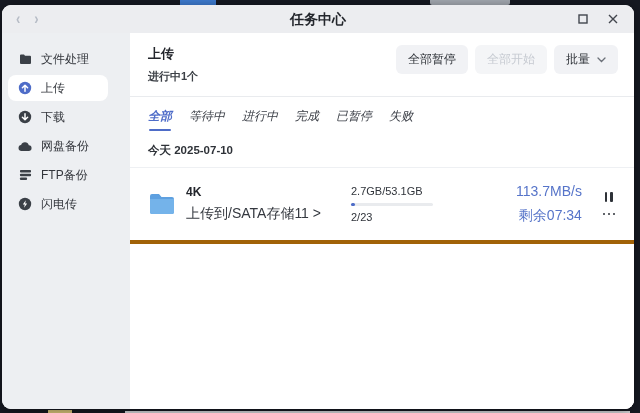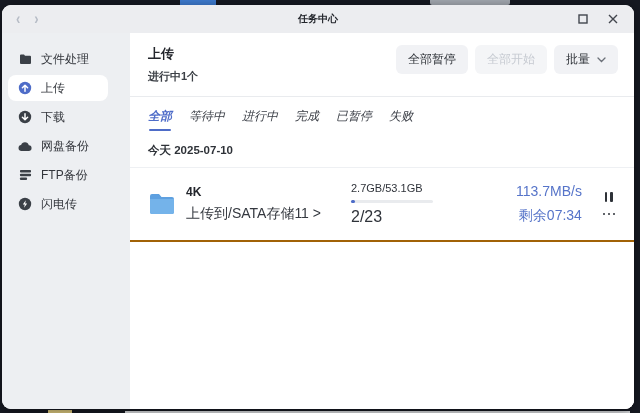--- a/index.html
+++ b/index.html
@@ -15,21 +15,21 @@
 
   
   .window { position:absolute; left:2px; top:5px; width:632px; height:404px;
             background:#fff; border-radius:9px; overflow:hidden;
             box-shadow:0 2px 14px rgba(0,0,0,.45); display:flex; flex-direction:column; }
 
   .titlebar { height:28px; background:#ecedf0; display:flex; align-items:center;
               position:relative; flex:0 0 auto; }
   .nav-arrows { display:flex; gap:14px; padding-left:14px; color:#b6bcc6; font-size:13px; }
   .nav-arrow { cursor:default; line-height:28px; font-weight:bold; transform:scaleY(1.2); }
-  .win-title { position:absolute; left:0; right:0; text-align:center; font-size:10px;
+  .win-title { position:absolute; left:0; right:0; text-align:center; font-size:14px;
                font-weight:bold; color:#23262c; line-height:28px; pointer-events:none; }
   .win-controls { margin-left:auto; display:flex; gap:16px; padding-right:14px; z-index:2; }
   .win-btn { width:14px; height:14px; display:flex; align-items:center; justify-content:center; color:#42464e; }
 
   .body { flex:1; display:flex; min-height:0; }
 
   
   .sidebar { width:128px; background:#edeff2; padding:13px 16px 0 0; flex:0 0 auto; }
   .side-item { height:26px; margin:0 6px 3px 6px; border-radius:8px; display:flex;
                align-items:center; gap:9px; padding:0 10px; font-size:12px; color:#33363c; cursor:pointer; }
@@ -54,30 +54,30 @@
   .tabs { display:flex; gap:17px; padding:11px 18px 0 18px; font-size:12px; }
   .tab { color:#3a3e46; padding-bottom:8px; position:relative; cursor:pointer;font-style:italic; }
   .tab.active { color:#4e6cc8; font-weight:bold; }
   .tab.active::after { content:""; position:absolute; left:1px; right:1px; bottom:2px;
                        height:2px; background:#4e6cc8; border-radius:1px; }
 
   .date-header { padding:10px 18px 0 18px; font-size:11.5px; font-weight:bold; color:#2e3238; }
   .date-divider { border-bottom:1px solid #eef0f3; margin-top:9px; }
 
   .task-row { display:flex; align-items:center; padding:12px 16px 12px 18px;
-              border-bottom:2px solid #a16207; cursor:default; }
+              border-bottom:4px solid #a16207; cursor:default; }
   .task-icon { width:28px; height:24px; flex:0 0 auto; margin-right:10px; }
   .task-info { width:165px; flex:0 0 auto; }
   .task-name { font-size:12px; font-weight:bold; color:#23262c; }
   .task-dest { font-size:14px; color:#34383f; margin-top:6px; cursor:pointer; }
   .task-progress { width:165px; flex:0 0 auto; }
   .size-text { font-size:11px; color:#2f333a; }
   .bar-track { width:82px; height:3px; background:#e9ebee; border-radius:2px; margin:6px 0 5px 0; }
   .bar-fill { height:3px; background:#4e6cc8; border-radius:2px; width:0; }
-  .count-text { font-size:16px; color:#2f333a; }
+  .count-text { font-size:11px; color:#2f333a; }
   .task-rate { flex:1; text-align:right; font-size:14px; color:#5674c9; line-height:1.7; padding-right:14px; }
   .task-controls { width:26px; flex:0 0 auto; display:flex; flex-direction:column;
                    align-items:center; gap:8px; }
   .pause-btn { display:flex; gap:3px; cursor:pointer; padding:1px; }
   .pause-bar { width:2.5px; height:10px; background:#2e3238; border-radius:1px; }
   .more-btn { display:flex; gap:2.5px; cursor:pointer; padding:2px 0; }
   .dot { width:2.5px; height:2.5px; border-radius:50%; background:#2e3238; }
 
   .scroll-rest { flex:1; background:#fff; }
 </style>

